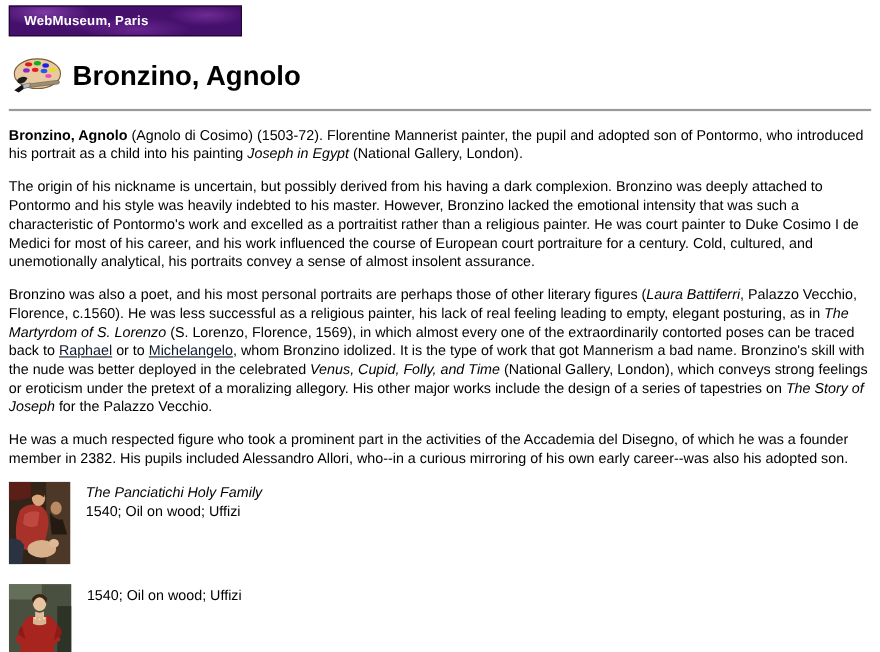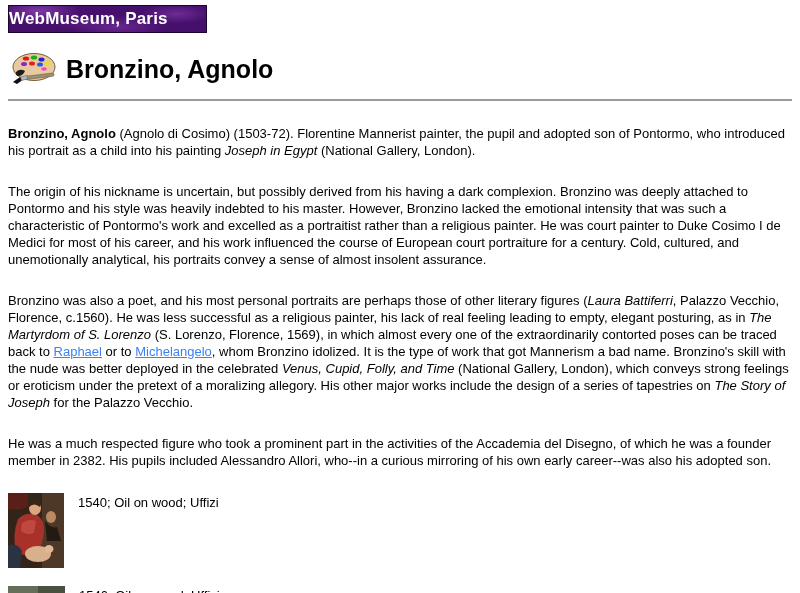--- a/index.html
+++ b/index.html
@@ -10,23 +10,24 @@
     color: #000;
     width: 800px;
   }
   .page { padding: 5px 8px 10px 8px; }
 
   
   .banner {
     width: 197px;
     height: 26px;
     line-height: 26px;
+    padding-left: 13px;
     color: #fff;
     font-weight: bold;
-    font-size: 17px;
+    font-size: 12px;
     letter-spacing: 0.2px;
     border: 1px solid #1d0430;
     background:
       radial-gradient(ellipse 60px 18px at 15% 20%, rgba(173,94,214,0.55), transparent 70%),
       radial-gradient(ellipse 70px 16px at 55% 80%, rgba(140,60,180,0.5), transparent 70%),
       radial-gradient(ellipse 50px 14px at 85% 30%, rgba(150,70,190,0.5), transparent 70%),
       radial-gradient(ellipse 40px 12px at 35% 60%, rgba(90,25,130,0.8), transparent 70%),
       #45106b;
   }
 
@@ -44,24 +45,24 @@
   }
   .palette { display: block; }
 
   .rule {
     height: 2px;
     border: 0;
     margin: 6px 0 0 0;
     background: #9a9a9a;
   }
 
-  article p { margin: 24px 0; }
+  article p { margin: 13px 0; }
   .b { font-weight: bold; }
   .i { font-style: italic; }
-  a { color: #3b82f6; text-decoration: underline; cursor: pointer; }
+  a { color: #0f172a; text-decoration: underline; cursor: pointer; }
 
   .artworks { margin-top: 6px; }
   .artwork {
     display: flex;
     align-items: flex-start;
     gap: 14px;
     margin-bottom: 18px;
   }
   .artwork:last-child { margin-bottom: 0; }
   .thumb-link { display: block; line-height: 0; text-decoration: none; }
@@ -120,20 +121,21 @@
           <ellipse cx="27" cy="15" rx="6" ry="7" fill="#d9a67f"></ellipse>
           <path d="M20 11 q6 -7 13 -1 l-1 4 q-6 -5 -11 0 z" fill="#3a2414"></path>
           <ellipse cx="43" cy="24" rx="5" ry="6" fill="#b98a63"></ellipse>
           <path d="M37 28 q6 8 12 6 l4 14 h-14 z" fill="#241a12"></path>
           <ellipse cx="30" cy="61" rx="13" ry="8" fill="#d9b08c"></ellipse>
           <ellipse cx="41" cy="56" rx="4.5" ry="4" fill="#dfb996"></ellipse>
           <path d="M0 52 q10 -2 14 6 l-2 17 H0 z" fill="#2b3340"></path>
         </svg>
       </a>
       <div class="artwork-info">
+        <div class="artwork-title">The Panciatichi Holy Family</div>
         <div class="artwork-caption">1540; Oil on wood; Uffizi</div>
       </div>
     </div>
 
     <div class="artwork">
       <a class="thumb-link" href="#">
         <svg width="57" height="80" viewBox="0 0 57 80" aria-hidden="true">
           <rect width="57" height="80" fill="#49503f"></rect>
           <path d="M0 0 h30 v14 h-30 z" fill="#6d7560" opacity="0.8"></path>
           <rect x="44" y="20" width="13" height="60" fill="#2e3328"></rect>

